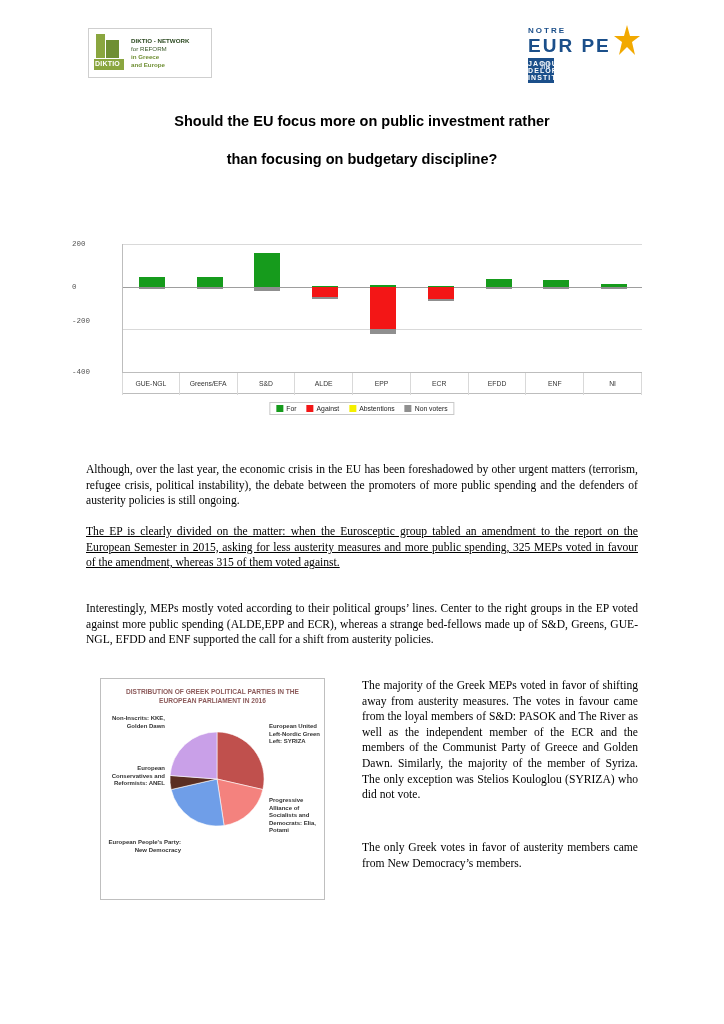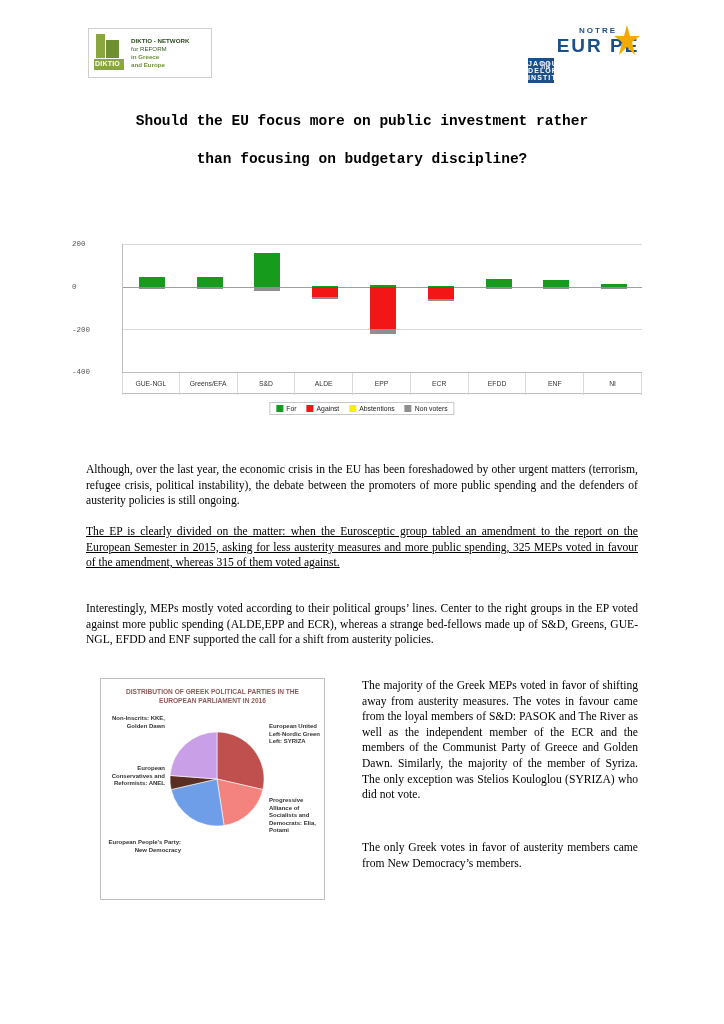--- a/index.html
+++ b/index.html
@@ -66,21 +66,20 @@
   }
   .logo-left .ltext b { color:#2d4a22; }
   .logo-left .ltext .grn { color:#6f8f33; font-weight:bold; }
 
   .logo-right {
     position: absolute;
     right: 56px;
     top: 26px;
     width: 140px;
     height: 56px;
-    text-align: center;
   }
   .logo-right .ne-top {
     font-family: "Liberation Sans", sans-serif;
     font-size: 8px;
     letter-spacing: 2px;
     color: #1b4f8a;
     font-weight: bold;
     line-height: 9px;
   }
   .logo-right .ne-mid {
@@ -118,21 +117,21 @@
     letter-spacing: 0px;
     color: #cfd9e6;
   }
 
   
   .title {
     position: absolute;
     left: 0; right: 0;
     top: 108px;
     text-align: center;
-    font-family: Liberation Mono, monospace;
+    font-family: Liberation Sans, sans-serif;
     font-weight: bold;
     font-size: 14.5px;
     line-height: 26px;
     color: #000;
   }
   .title .l2 { display:block; margin-top: 12px; }
   .subtitle {
     position: absolute;
     left: 0; right: 0;
     top: 186px;
@@ -330,21 +329,21 @@
     <span class="l2">than focusing on budgetary discipline?</span>
   </div>
 
   <div class="chart">
     <div class="plot" id="plot">
         <div class="gridline" style="top: 0px;"></div>
         <div class="ylab" style="top: 0px;">200</div>
         <div class="zeroline" style="top: 42.6667px;"></div>
         <div class="ylab" style="top: 42.6667px;">0</div>
         <div class="gridline" style="top: 85.3333px;"></div>
-        <div class="ylab" style="top: 86px;">-200</div>
+        <div class="ylab" style="top: 77px;">-200</div>
         <div class="gridline" style="top: 128px;"></div>
         <div class="ylab" style="top: 128px;">-400</div>
         <div class="bar for" style="left: 15.8889px; top: 32.64px; height: 10.0267px;"></div>
         <div class="bar non" style="left: 15.8889px; top: 42.6667px; height: 2px;"></div>
         <div class="bar for" style="left: 73.6667px; top: 32.64px; height: 10.0267px;"></div>
         <div class="bar non" style="left: 73.6667px; top: 42.6667px; height: 2px;"></div>
         <div class="bar for" style="left: 131.444px; top: 8.53333px; height: 34.1333px;"></div>
         <div class="bar non" style="left: 131.444px; top: 42.6667px; height: 4.69333px;"></div>
         <div class="bar for" style="left: 189.222px; top: 41.6px; height: 1.06667px;"></div>
         <div class="bar against" style="left: 189.222px; top: 42.6667px; height: 10.24px;"></div>

